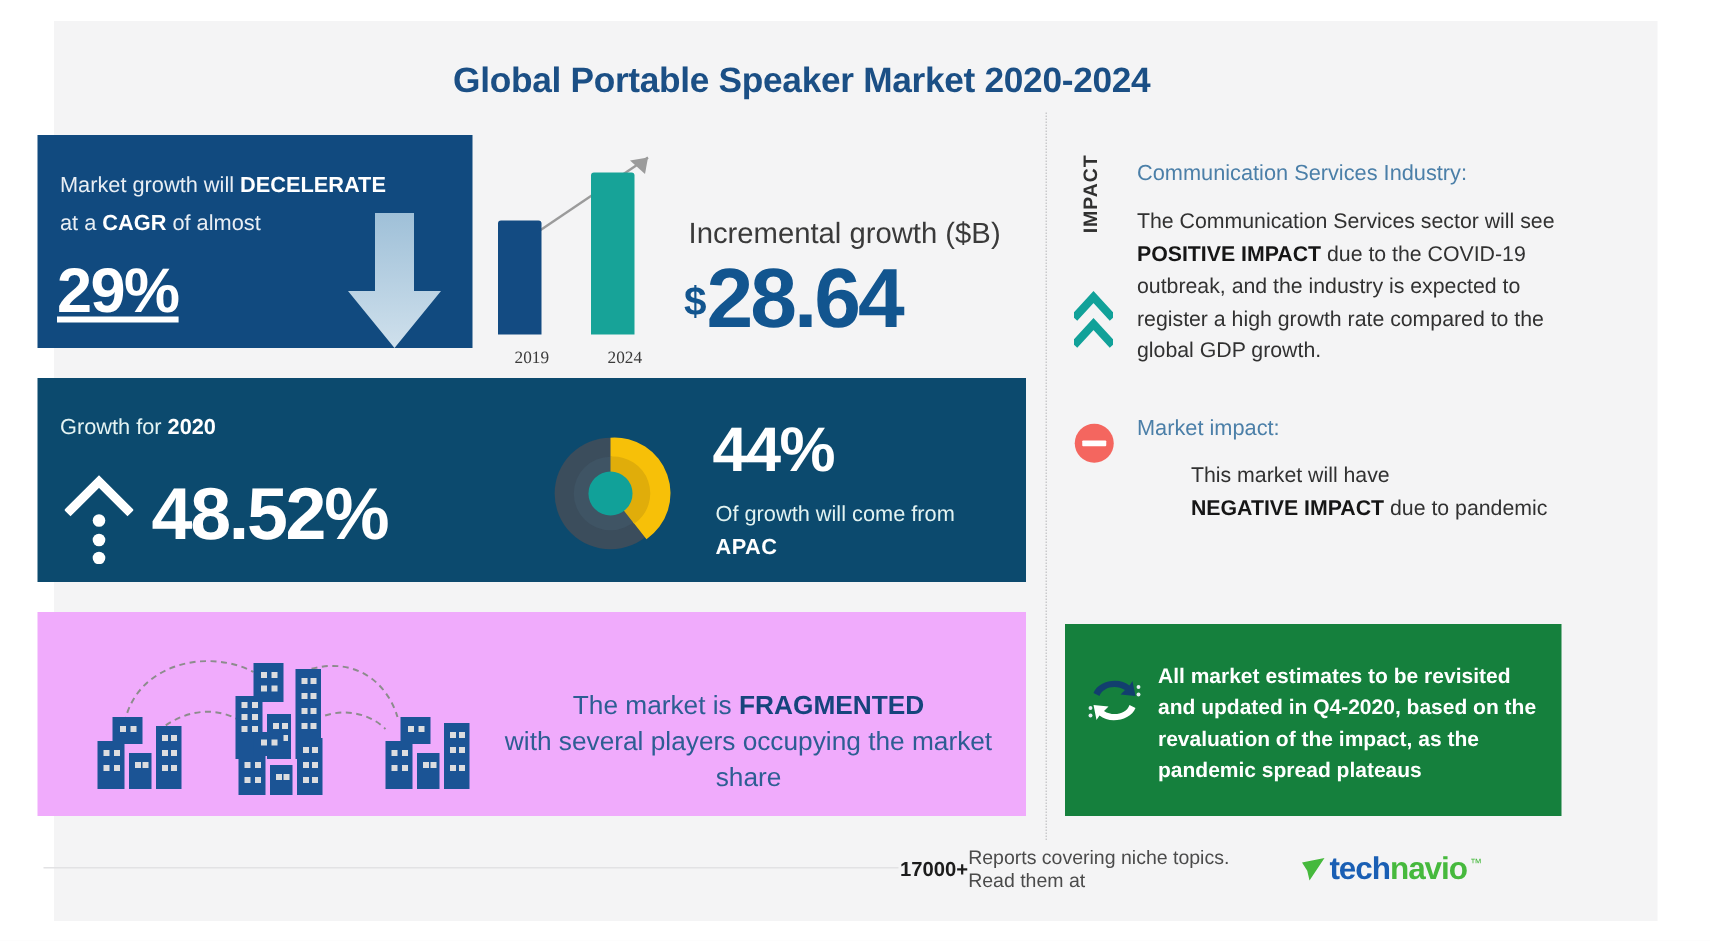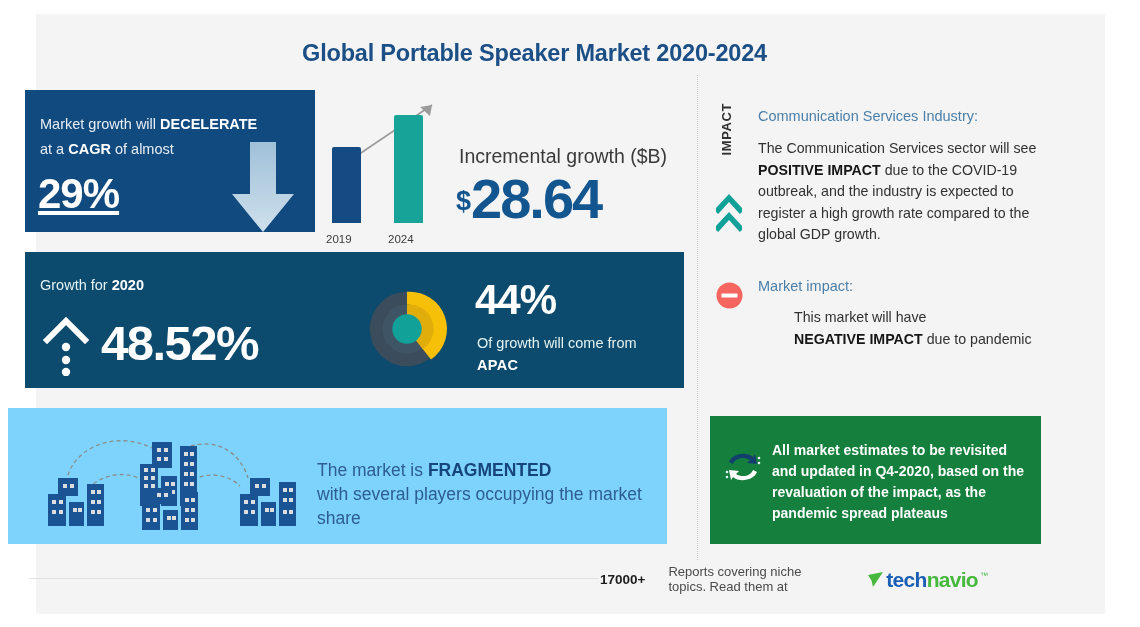--- a/index.html
+++ b/index.html
@@ -122,23 +122,24 @@
   #bar-2024 {
     left: 72px;
     bottom: 24px;
     height: 108px;
     background: #17a398;
   }
   .bar-label {
     position: absolute;
     bottom: 2px;
     width: 40px;
-    text-align: left;
+    text-align: right;
     font-size: 11.5px;
     color: #3b3b3b;
+    font-family: Liberation Serif, serif;
   }
   #lbl-2019 { left: 4px; }
   #lbl-2024 { left: 66px; }
   #trend-arrow {
     position: absolute;
     left: 26px;
     top: 0px;
     width: 96px;
     height: 68px;
   }
@@ -236,25 +237,26 @@
     top: 105px;
     font-size: 14.5px;
     font-weight: bold;
     color: #ffffff;
     letter-spacing: 0.3px;
   }
 
   
   #frag-panel {
     position: absolute;
-    left: 8px;
+    left: 25px;
     top: 408px;
     width: 659px;
     height: 136px;
-    background: #7dd3fc;
+    background: #f0abfc;
+    text-align: center;
   }
   #buildings {
     position: absolute;
     left: 36px;
     top: 18px;
     width: 280px;
     height: 104px;
   }
   #frag-text {
     position: absolute;
@@ -371,21 +373,21 @@
     height: 1px;
     background: #e2e2e4;
   }
   #footer {
     position: absolute;
     left: 600px;
     top: 566px;
     height: 26px;
     display: flex;
     align-items: center;
-    gap: 23px;
+    gap: 0;
     font-size: 13px;
     color: #4b4b4b;
   }
   #footer-count { font-weight: bold; color: #1c1c1c; font-size: 13.5px; }
   #logo {
     display: flex;
     align-items: center;
     gap: 2px;
     margin-left: 14px;
   }

